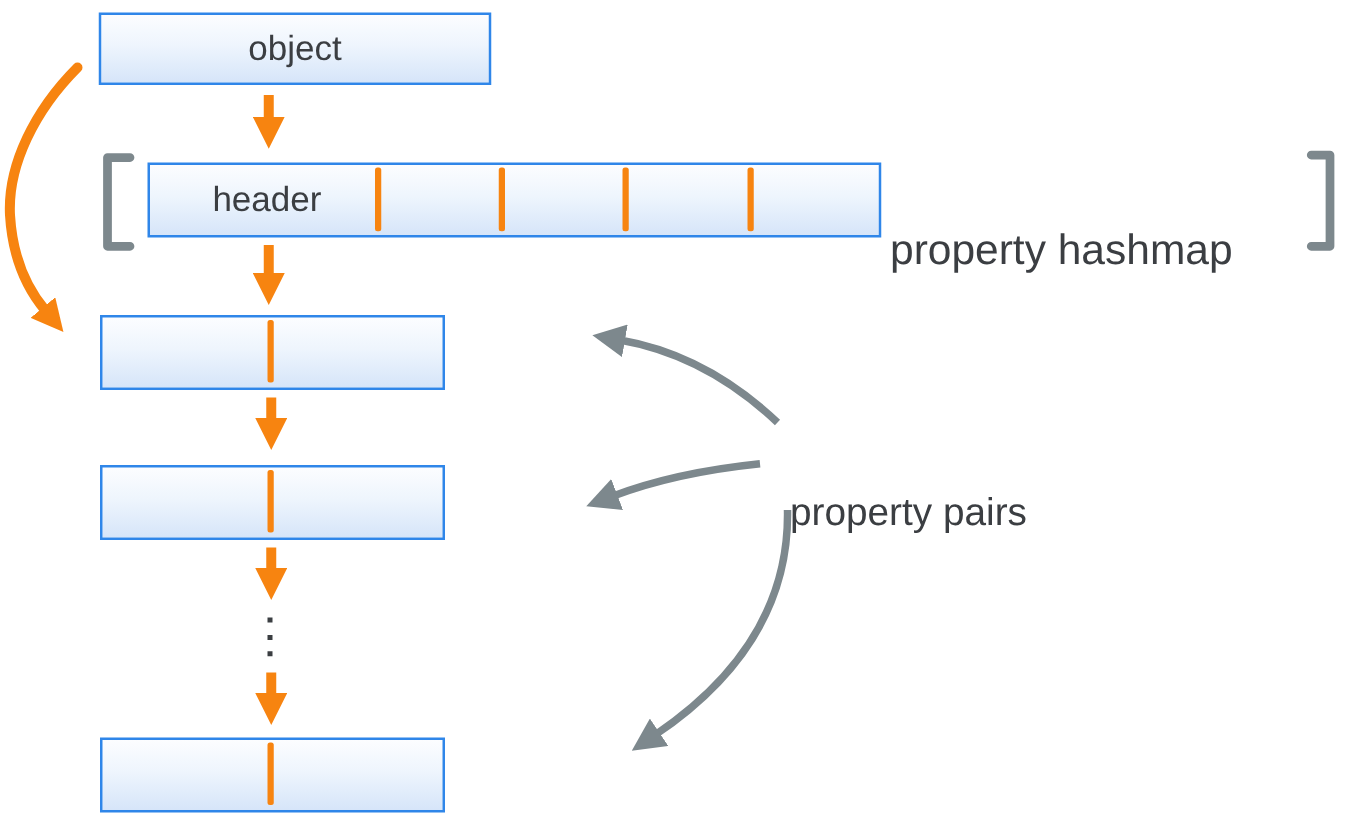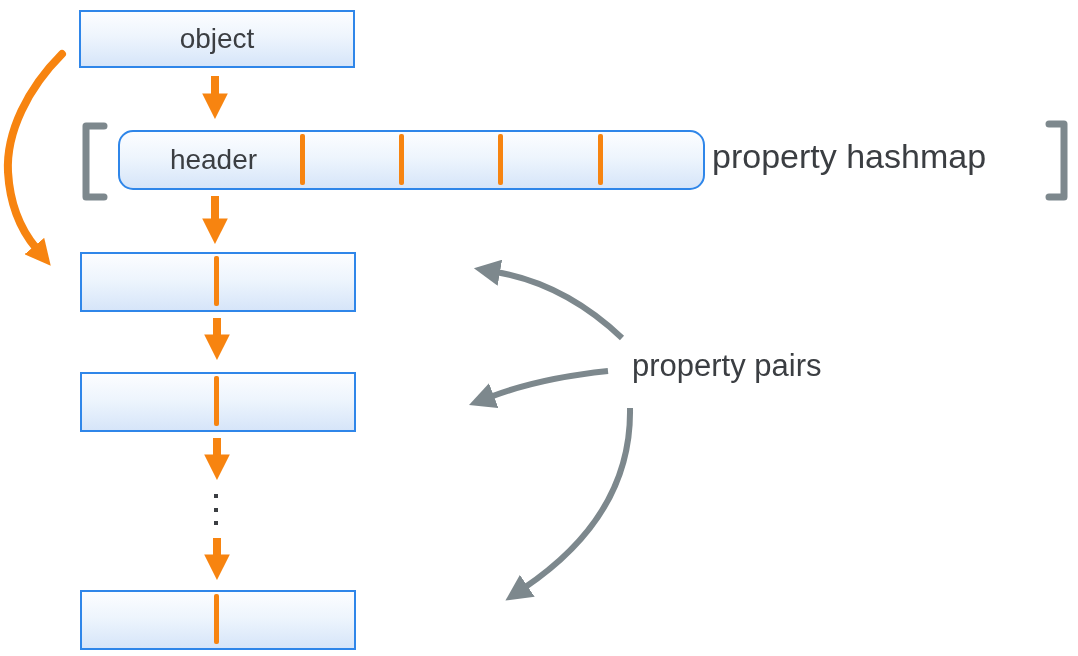--- a/index.html
+++ b/index.html
@@ -20,21 +20,21 @@
   .header-label { width:187px; }
   .slot-tick {
     position:absolute; width:5px; top:2px; height:51px;
     background:#F78410; border-radius:2px;
   }
   .pair-divider {
     position:absolute; width:5px; top:2px; height:50px; left:132px;
     background:#F78410; border-radius:2px;
   }
   .annotation {
-    position:absolute; color:#3B3E42; white-space:nowrap;
+    position:absolute; color:#3B3E42; white-space:nowrap;margin-top:44px;
   }
   .annotation.hashmap { left:712px; top:137px; font-size:34px; }
   .annotation.pairs   { left:632px; top:348px; font-size:31px;text-align:right; }
   .ellipsis-dot {
     position:absolute; width:4px; height:4px; left:214px; background:#3B3E42;
   }
   svg.overlay { position:absolute; left:0; top:0; pointer-events:none; }
 </style>
 </head>
 <body>
@@ -60,25 +60,25 @@
     <path d="M62 54 C28 88 6 132 8 172 C10 206 21 230 36 248" stroke="#F78410" stroke-width="8" fill="none" stroke-linecap="round" marker-end="url(#mOrange)"></path>
 
     <path d="M622 338 Q565 284 496 272" stroke="#7D888D" stroke-width="6" fill="none" marker-end="url(#mGray)"></path>
     <path d="M608 371 Q540 378 490 397" stroke="#7D888D" stroke-width="6" fill="none" marker-end="url(#mGray)"></path>
     <path d="M630 408 Q632 515 524 588" stroke="#7D888D" stroke-width="6" fill="none" marker-end="url(#mGray)"></path>
 
     <path d="M104 126 L86 126 L86 197 L104 197" stroke="#7D888D" stroke-width="7" fill="none" stroke-linecap="round" stroke-linejoin="round"></path>
     <path d="M1049 124 L1064 124 L1064 197 L1049 197" stroke="#7D888D" stroke-width="7" fill="none" stroke-linecap="round" stroke-linejoin="round"></path>
   </svg>
 
-  <div class="node-box" style="left:79px; top:10px; width:276px; height:58px;">
+  <div class="node-box" style="left:79px; top:10px; width:314px; height:58px;">
     <div class="node-label">object</div>
   </div>
 
-  <div class="node-box" style="left:118px; top:130px; width:587px; height:60px;border-radius:15px;">
+  <div class="node-box" style="left:118px; top:130px; width:587px; height:60px;">
     <div class="node-label header-label">header</div>
     <div class="slot-tick" style="left:180px;"></div>
     <div class="slot-tick" style="left:279px;"></div>
     <div class="slot-tick" style="left:378px;"></div>
     <div class="slot-tick" style="left:478px;"></div>
   </div>
 
   <div class="annotation hashmap">property hashmap</div>
 
   <div class="node-box" style="left:80px; top:252px; width:276px; height:60px;">

